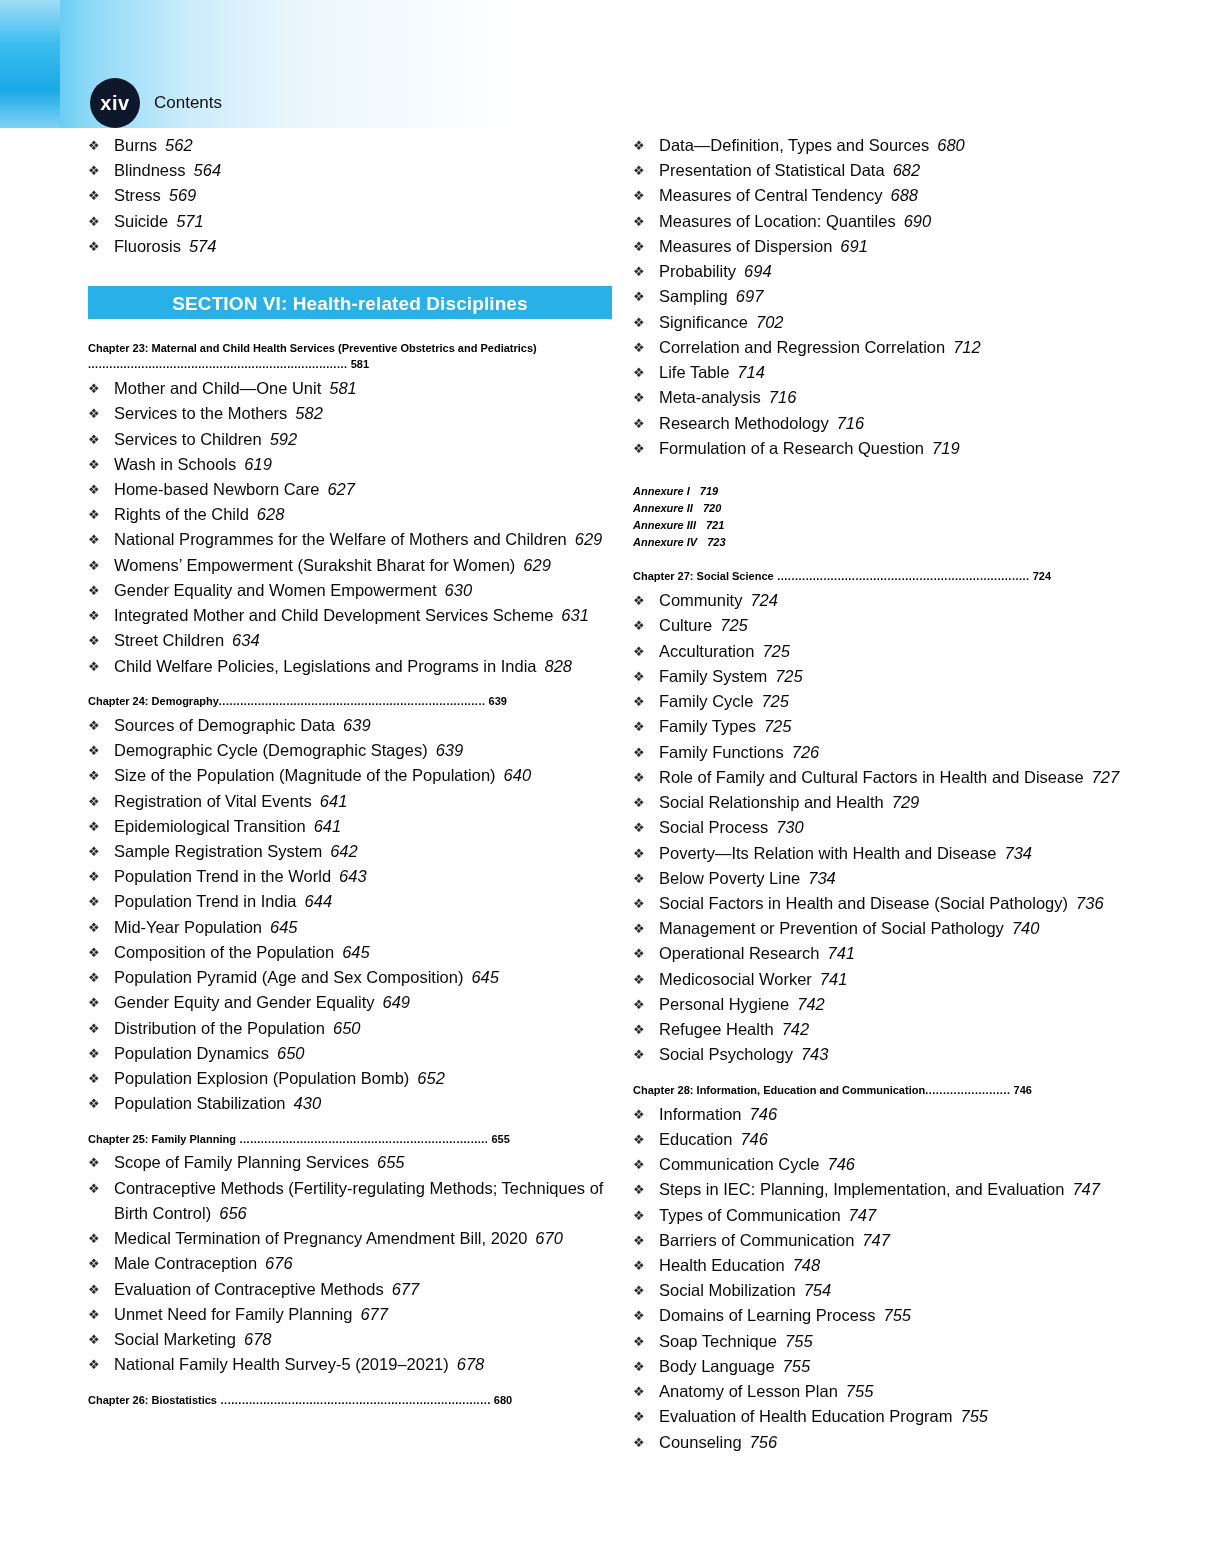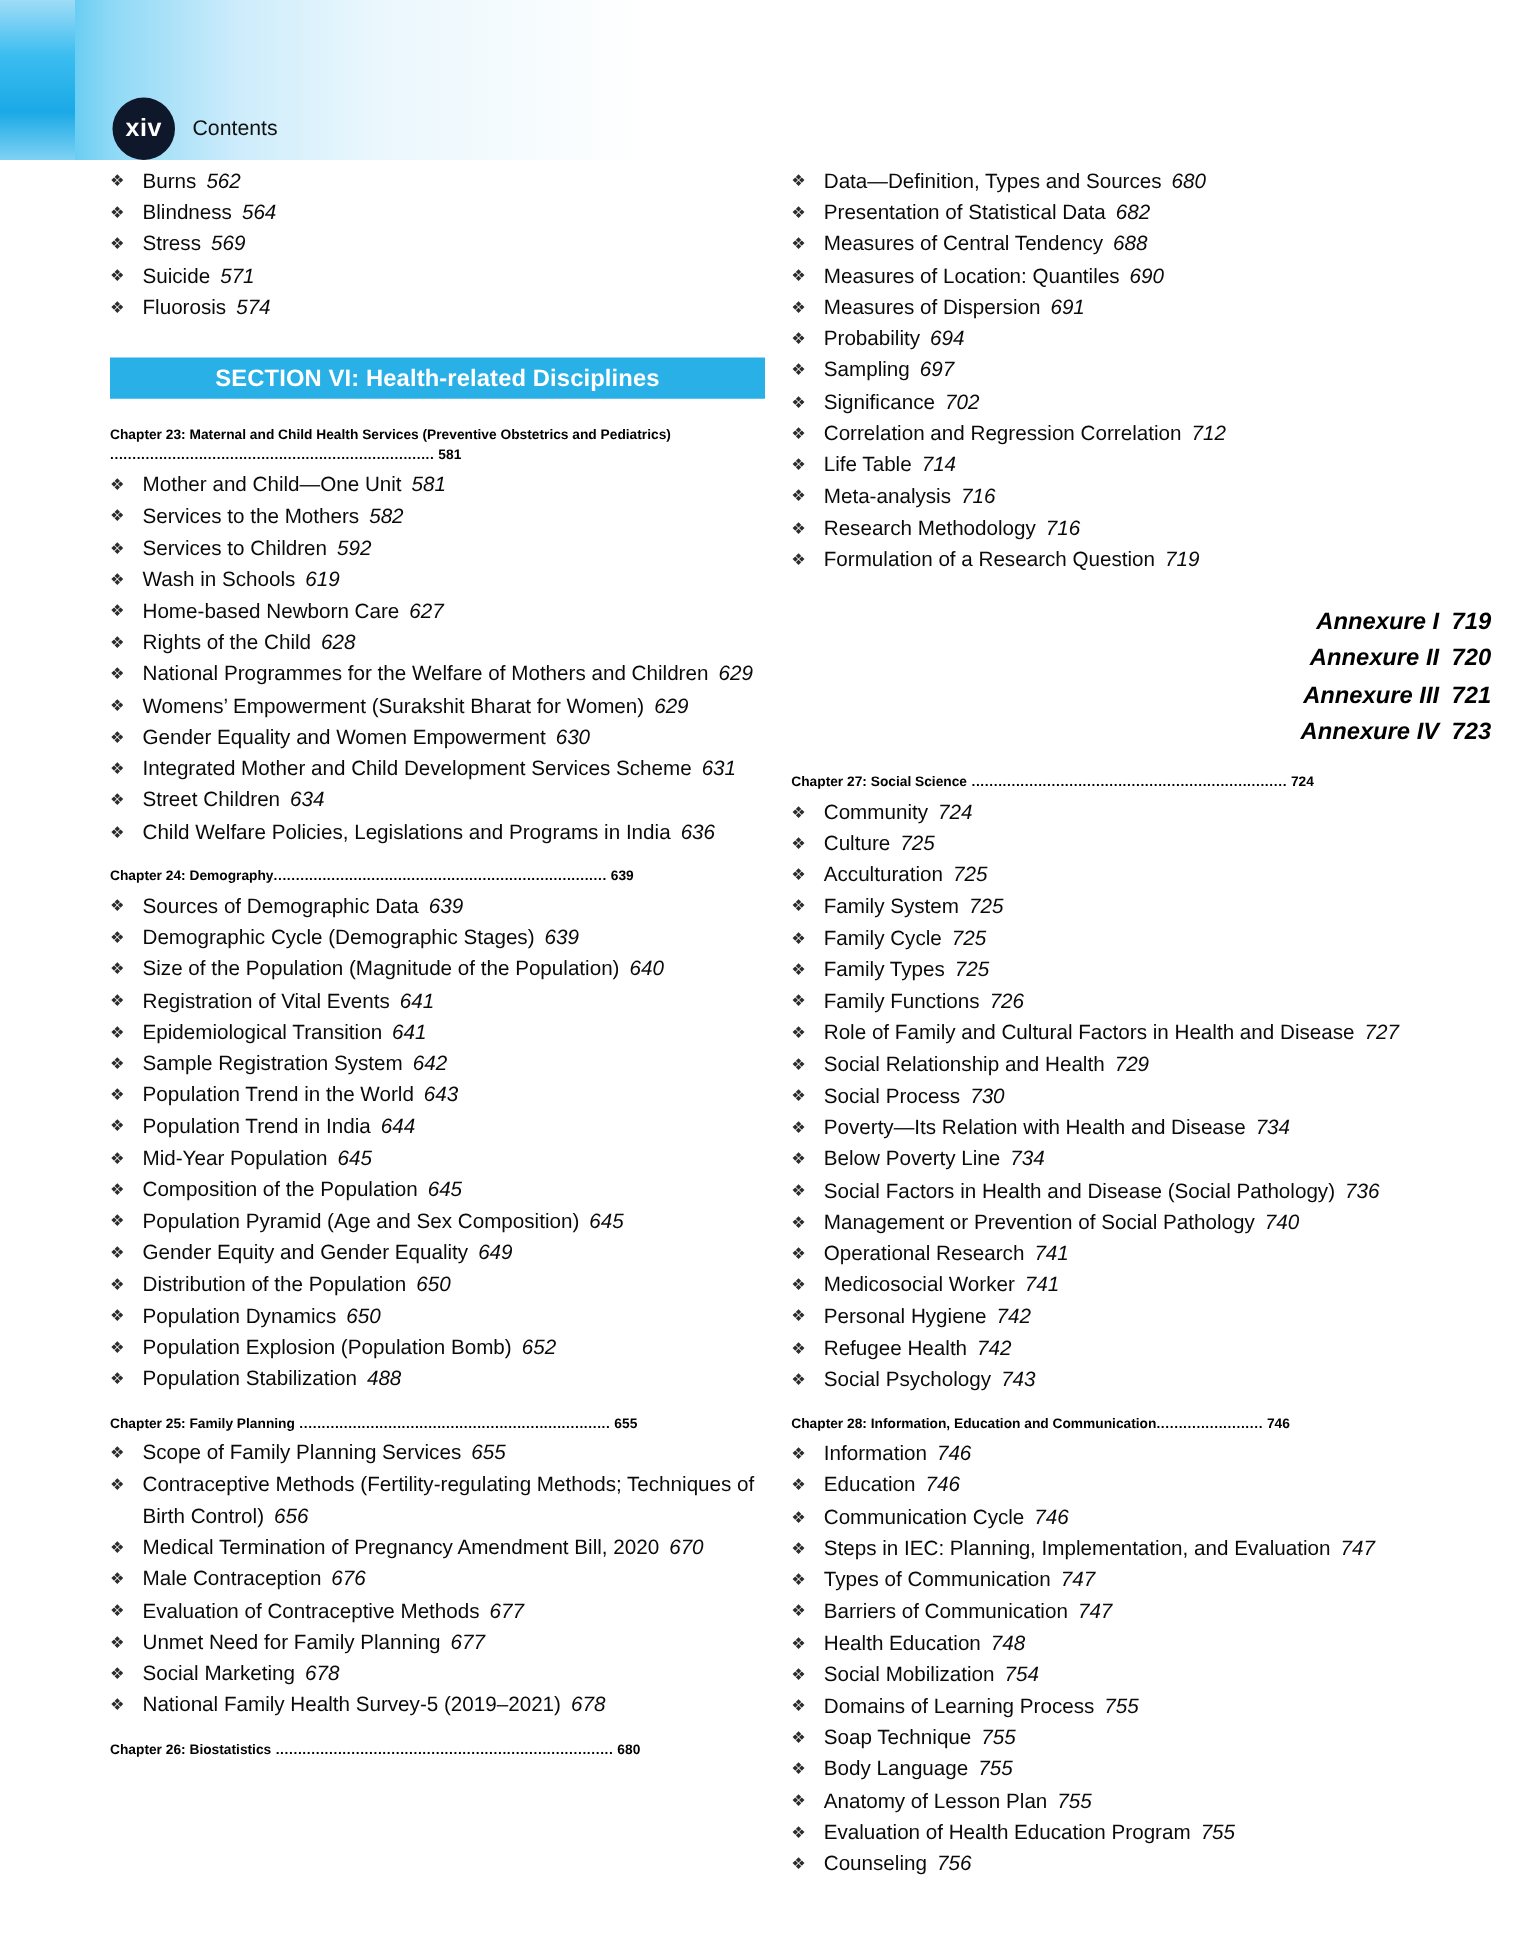--- a/index.html
+++ b/index.html
@@ -131,23 +131,22 @@
     font-weight: bold;
   }
 
   .annexures {
     margin-top: 22px;
     margin-bottom: 18px;
   }
   .annex {
     font-style: italic;
     font-weight: bold;
-    font-size: 19px;
+    font-size: 11px;
     line-height: 1.55;
-    text-align: right;
   }
   .annex .annex-pg {
     font-style: italic;
     font-weight: bold;
     padding-left: 10px;
   }
 
   .group { margin-bottom: 0px; }
   .group + .chapter { margin-top: 15px; }
 </style>
@@ -229,21 +228,21 @@
           <div class="entry">
             <span class="bullet">❖</span>
             <span class="entry-text">Integrated Mother and Child Development Services Scheme<span class="pg">631</span></span>
           </div>
           <div class="entry">
             <span class="bullet">❖</span>
             <span class="entry-text">Street Children<span class="pg">634</span></span>
           </div>
           <div class="entry">
             <span class="bullet">❖</span>
-            <span class="entry-text">Child Welfare Policies, Legislations and Programs in India<span class="pg">636</span></span>
+            <span class="entry-text">Child Welfare Policies, Legislations and Programs in India<span class="pg">828</span></span>
           </div>
         </div>
         <div class="chapter"><span>Chapter 24: Demography</span><span class="dots">...........................................................................</span><span class="chpg"> 639</span></div>
         <div class="group">
           <div class="entry">
             <span class="bullet">❖</span>
             <span class="entry-text">Sources of Demographic Data<span class="pg">639</span></span>
           </div>
           <div class="entry">
             <span class="bullet">❖</span>
@@ -296,21 +295,21 @@
           <div class="entry">
             <span class="bullet">❖</span>
             <span class="entry-text">Population Dynamics<span class="pg">650</span></span>
           </div>
           <div class="entry">
             <span class="bullet">❖</span>
             <span class="entry-text">Population Explosion (Population Bomb)<span class="pg">652</span></span>
           </div>
           <div class="entry">
             <span class="bullet">❖</span>
-            <span class="entry-text">Population Stabilization<span class="pg">488</span></span>
+            <span class="entry-text">Population Stabilization<span class="pg">430</span></span>
           </div>
         </div>
         <div class="chapter"><span>Chapter 25: Family Planning</span><span class="dots"> ......................................................................</span><span class="chpg"> 655</span></div>
         <div class="group">
           <div class="entry">
             <span class="bullet">❖</span>
             <span class="entry-text">Scope of Family Planning Services<span class="pg">655</span></span>
           </div>
           <div class="entry">
             <span class="bullet">❖</span>

